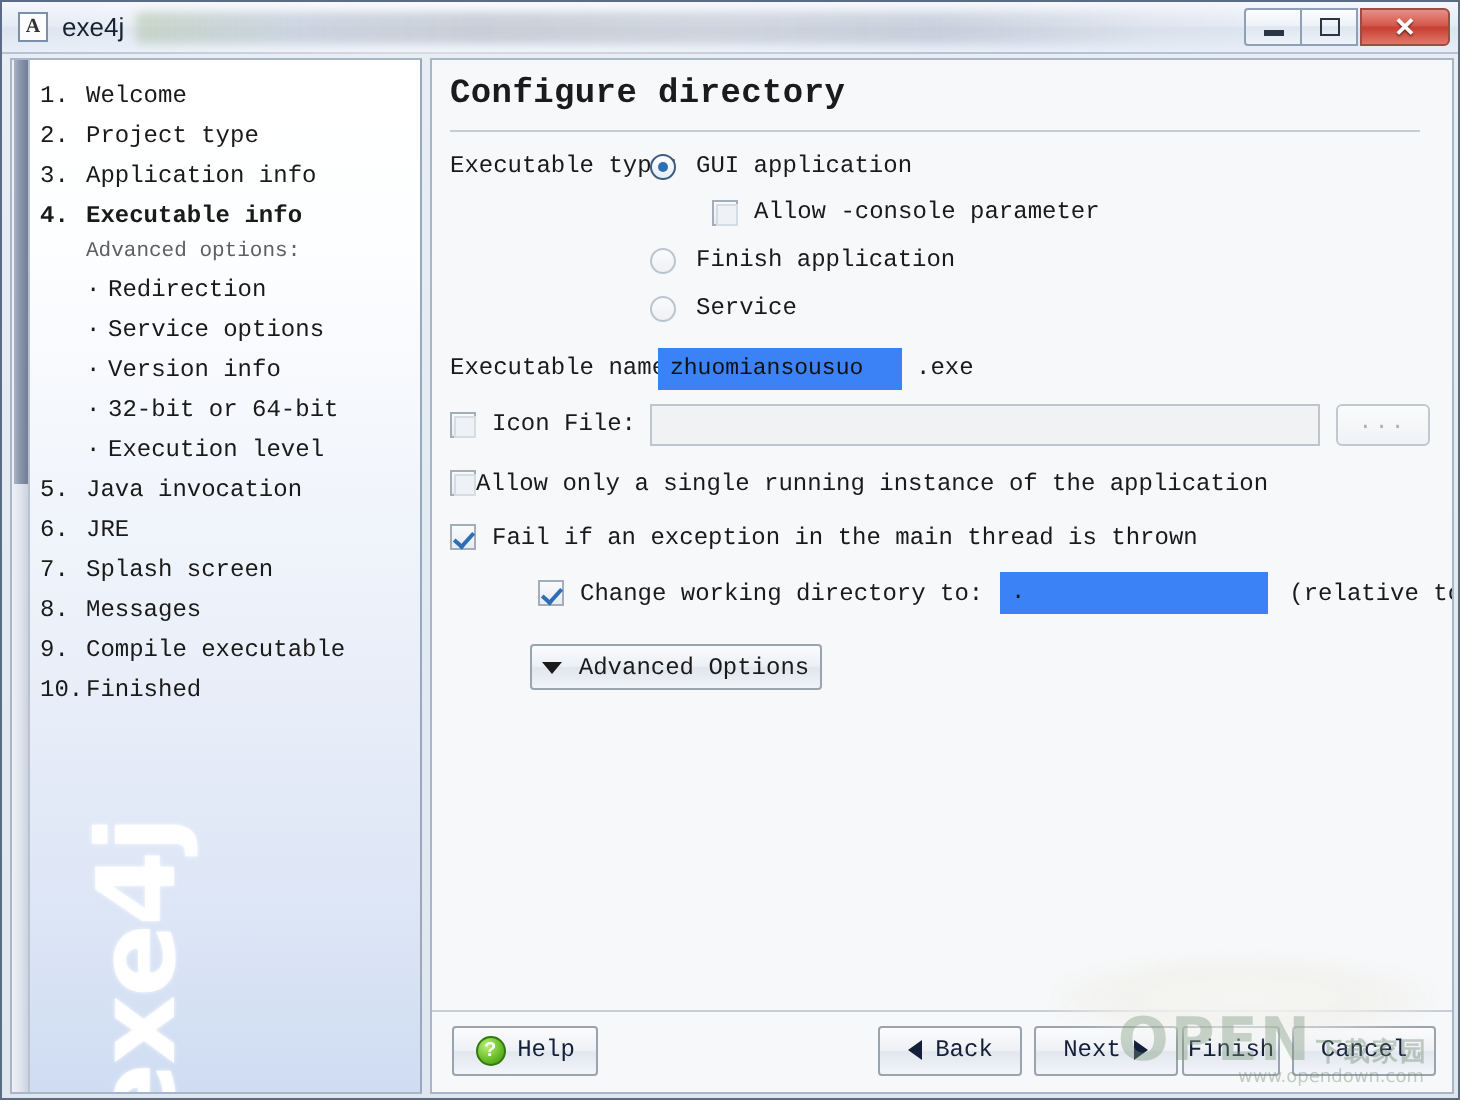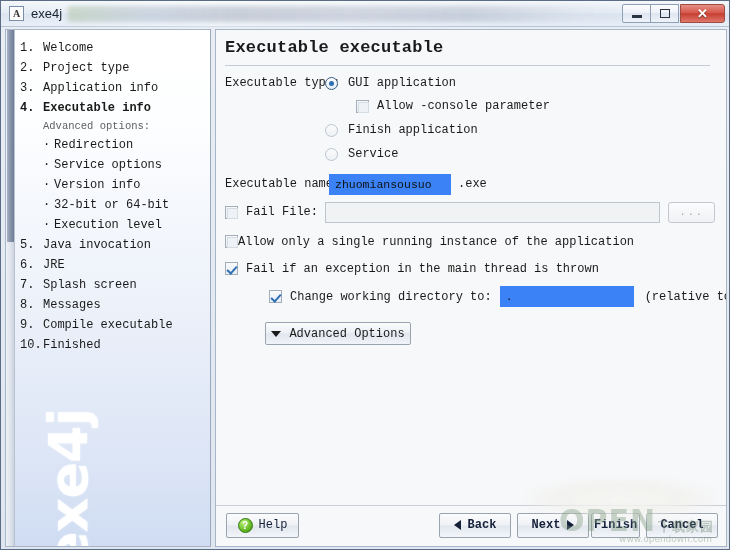--- a/index.html
+++ b/index.html
@@ -289,21 +289,21 @@
   #help-btn { margin-left: 10px; width: 73px; }
   .help-dot {
     width: 15px; height: 15px; border-radius: 50%;
     background: radial-gradient(circle at 35% 30%, #b9f07a 0%, #6cbf2a 55%, #3b8c12 100%);
     border: 1px solid #2f7a0d;
     color: #fff; font-size: 10px; font-weight: bold;
     display: flex; align-items: center; justify-content: center;
     margin-right: 6px;
     font-family: "Liberation Sans", sans-serif;
   }
-  #nav-btns { position: absolute; right: 8px; display: flex; font-weight: bold; }
+  #nav-btns { position: absolute; right: 8px; display: flex; }
   #back-btn  { width: 72px; }
   #next-btn  { width: 72px; margin-left: 6px; }
   #finish-btn{ width: 49px; margin-left: 2px; }
   #cancel-btn{ width: 72px; margin-left: 6px; }
   .tri-left {
     width: 0; height: 0;
     border-top: 5px solid transparent;
     border-bottom: 5px solid transparent;
     border-right: 7px solid #14203a;
     margin-right: 7px;
@@ -439,21 +439,21 @@
         </div>
       </div>
 
       <div id="watermark">
         <span>exe4j</span>
       </div>
     </div>
 
     <div id="content">
 
-      <div id="page-heading">Executable executable</div>
+      <div id="page-heading">Configure directory</div>
       <div id="heading-rule"></div>
 
       <div class="form">
 
         <div class="row" style="height:22px;">
           <span class="lbl" style="width:100px;">Executable type:</span>
           <span class="radio on"></span>
           <span class="lbl" style="margin-left:10px;">GUI application</span>
         </div>
 
@@ -473,21 +473,21 @@
         </div>
 
         <div class="row" style="height:28px; margin-top:4px;">
           <span class="lbl" style="width:104px;">Executable name:</span>
           <input class="tfield" style="width: 122px;" value="zhuomiansousuo">
           <span class="lbl" style="margin-left:7px;">.exe</span>
         </div>
 
         <div class="row" style="height:28px;">
           <span class="cbox off"></span>
-          <span class="lbl" style="margin-left:8px; width:82px;">Fail File:</span>
+          <span class="lbl" style="margin-left:8px; width:82px;">Icon File:</span>
           <input class="tfield disabled" style="width: 350px;" readonly="" value="">
           <span class="browse-btn" style="margin-left:8px;">...</span>
         </div>
 
         <div class="row" style="height:27px; margin-top:2px;">
           <span class="cbox off"></span>
           <span class="lbl" style="margin-left:0;">Allow only a single running instance of the application</span>
         </div>
 
         <div class="row" style="height:27px;">

